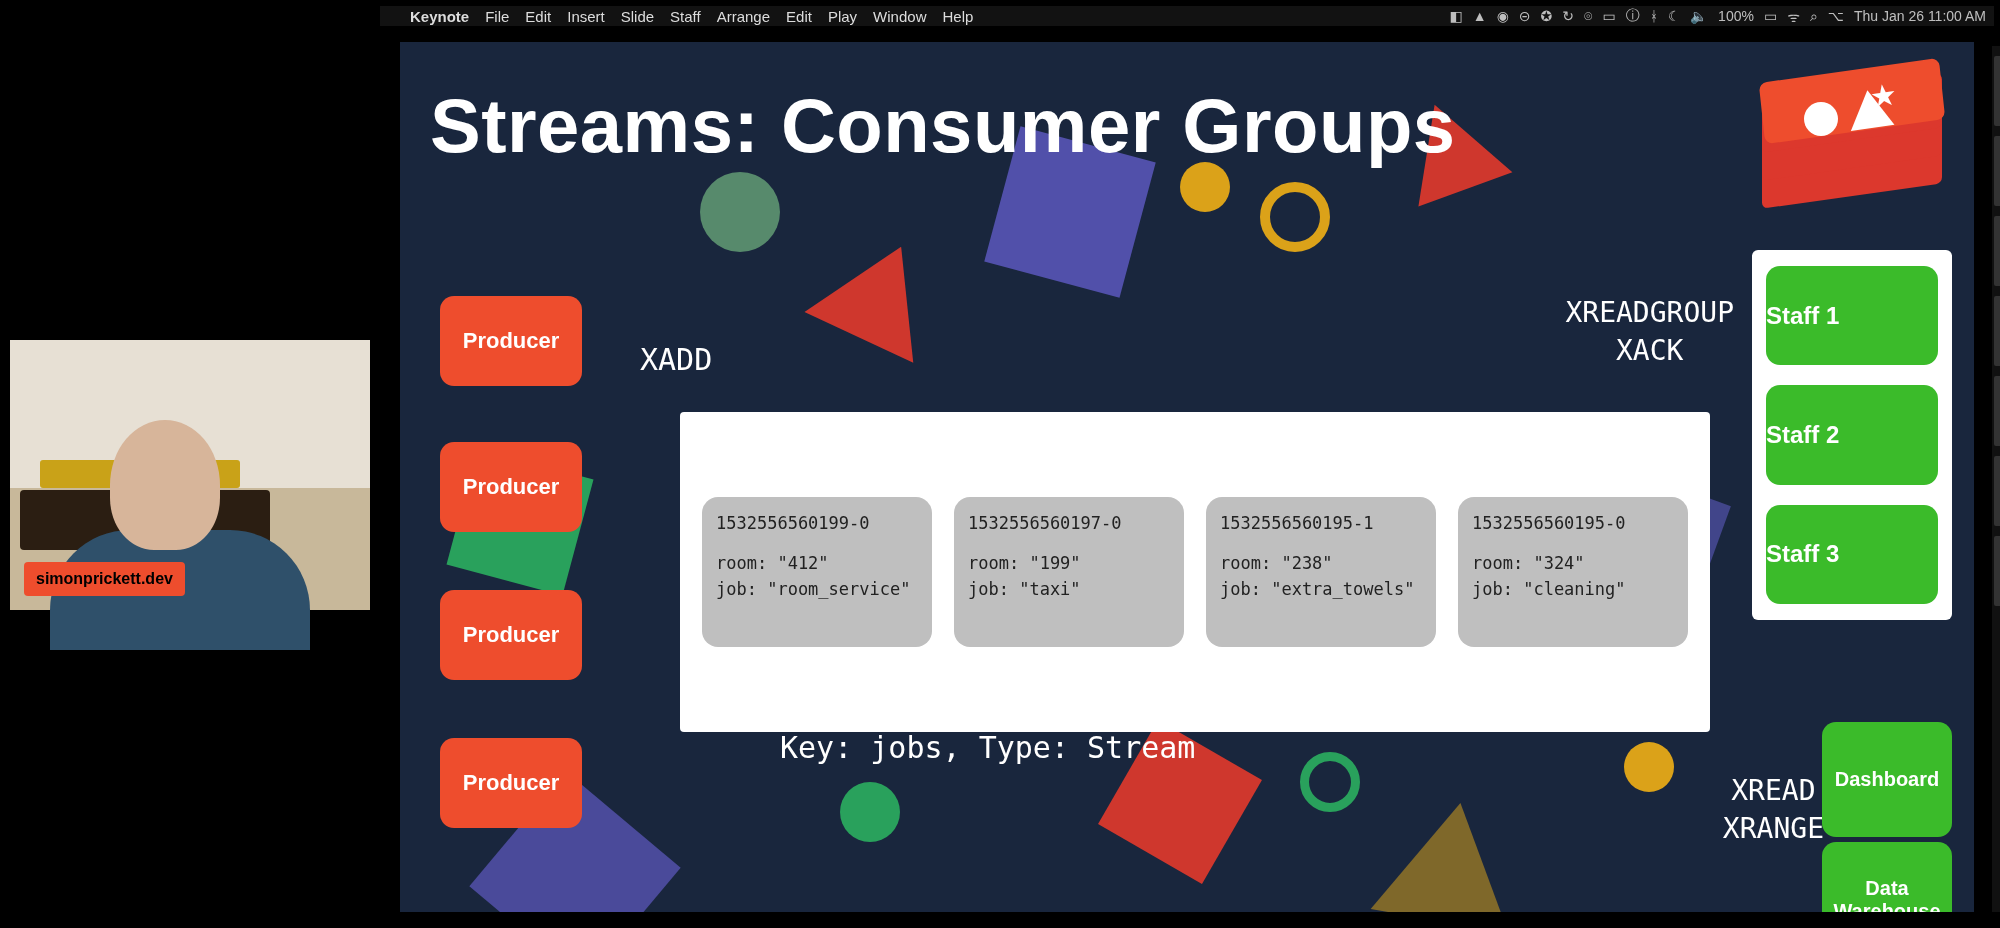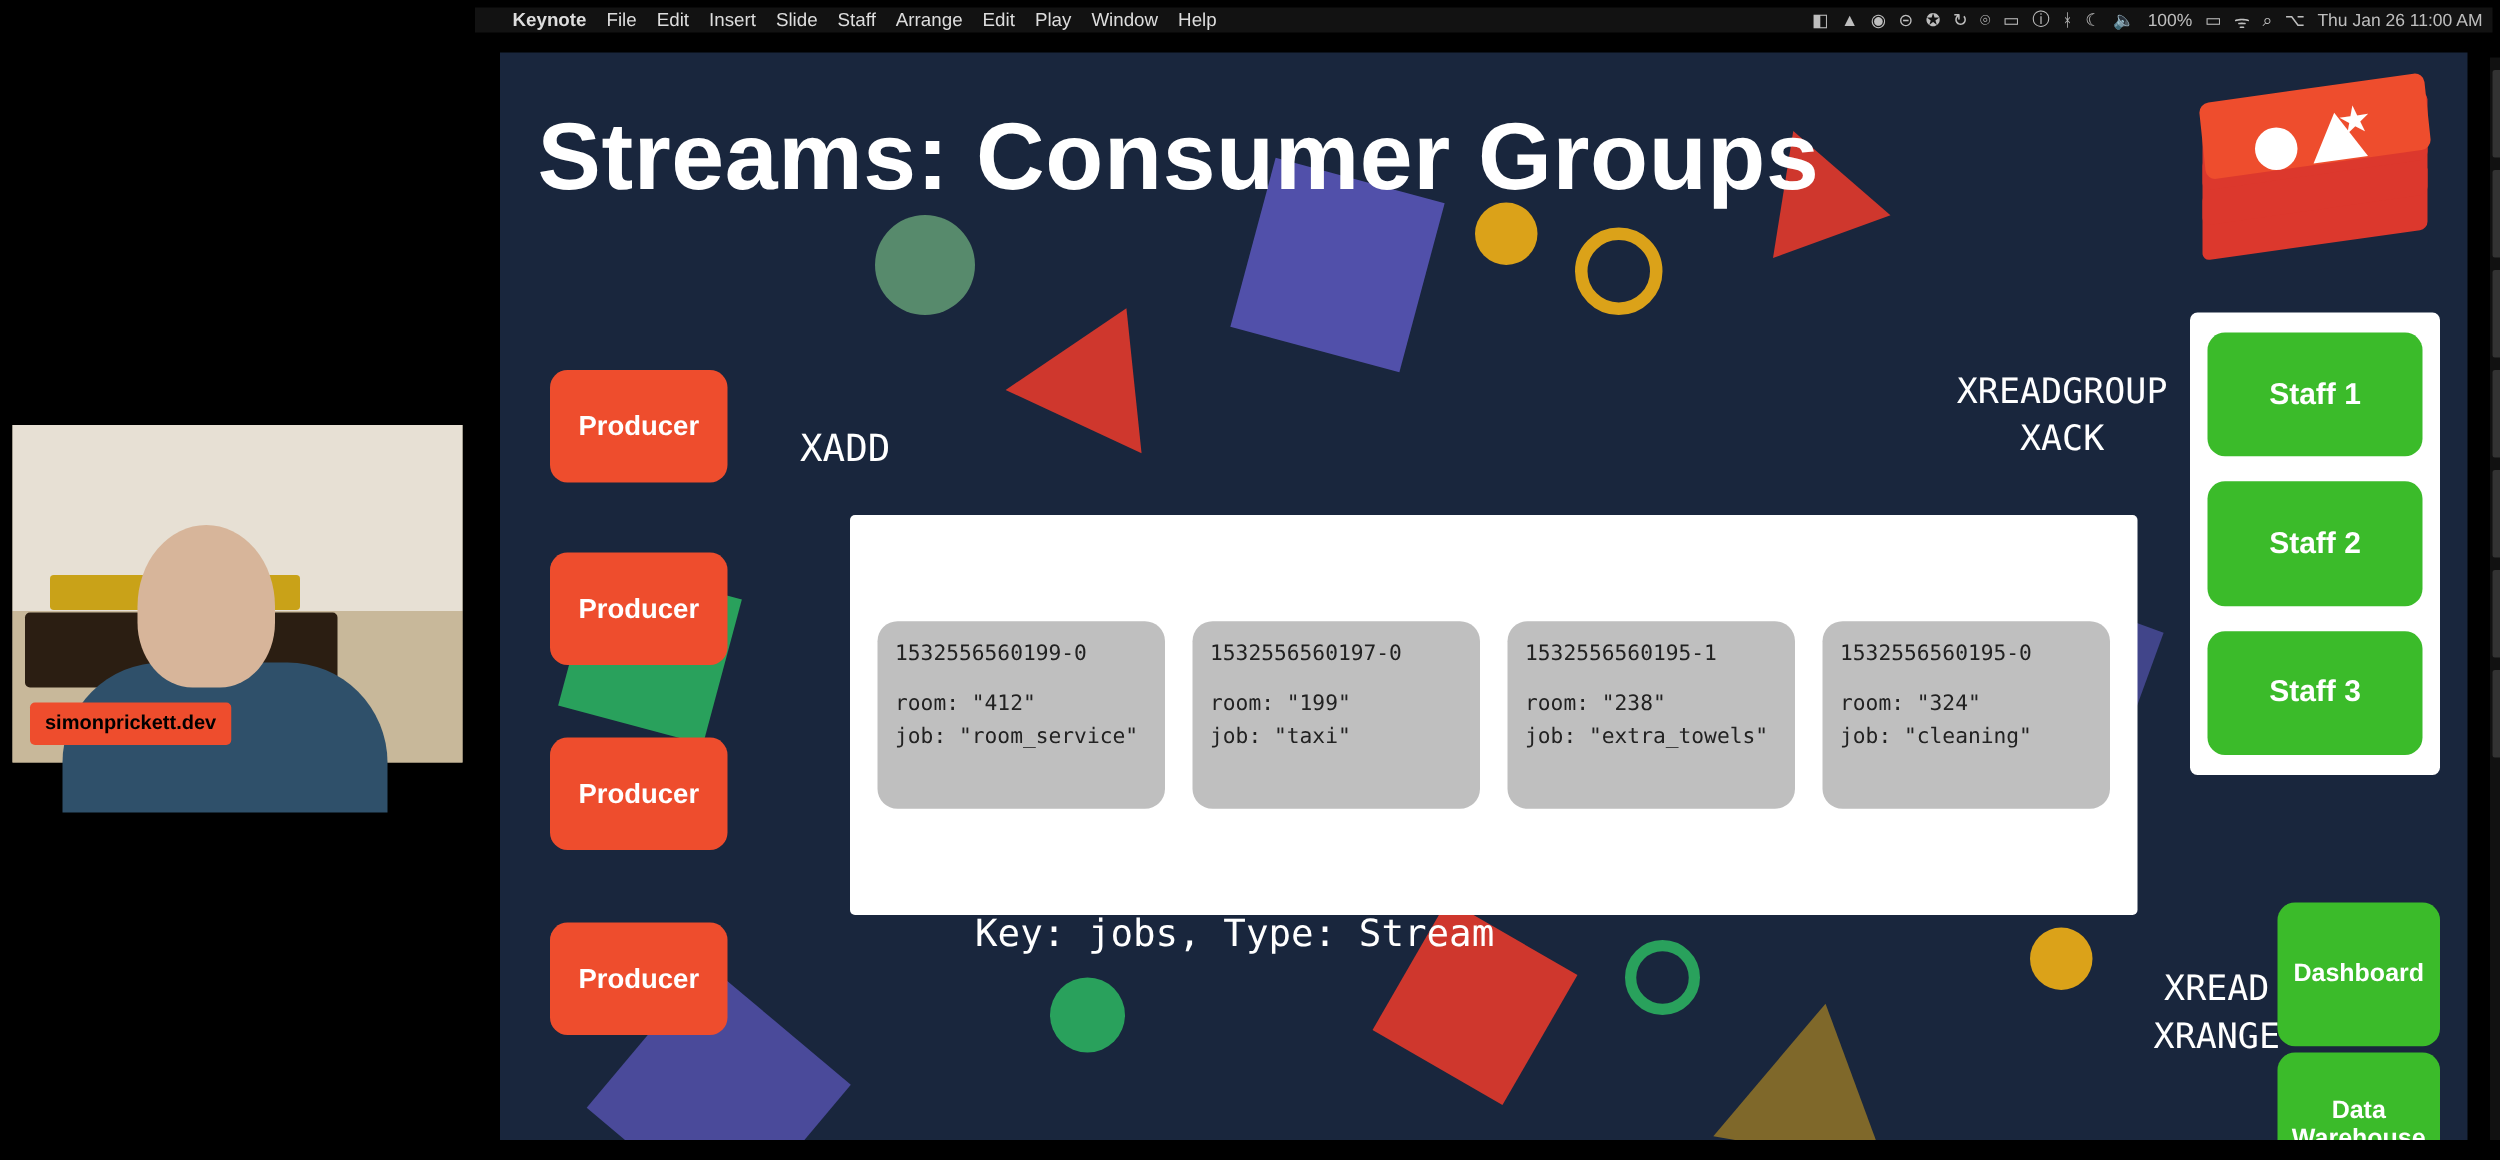--- a/index.html
+++ b/index.html
@@ -110,21 +110,21 @@
     font-family:"Menlo",monospace; font-size:30px;
   }
   
   .staffbox {
     position:absolute; right:22px; top:208px; width:200px; height:370px;
     background:#fff; border-radius:6px; padding:16px 14px;
     display:flex; flex-direction:column; gap:20px;
   }
   .gbtn {
     background:#3bbb2a; border-radius:14px; height:100px;
-    display:flex; align-items:center; justify-content:center;
+    display:flex; align-items:center; 
     color:#fff; font-weight:800; font-size:24px;
   }
   .xread-label, .xrg-label {
     position:absolute; color:#fff; font-family:"Menlo",monospace; font-size:28px; text-align:center; line-height:1.35;
   }
   .xrg-label { right:240px; top:252px; }
   .xread-label { right:150px; top:730px; }
   .dash {
     position:absolute; right:22px; width:130px; height:115px;
     background:#3bbb2a; border-radius:14px;

